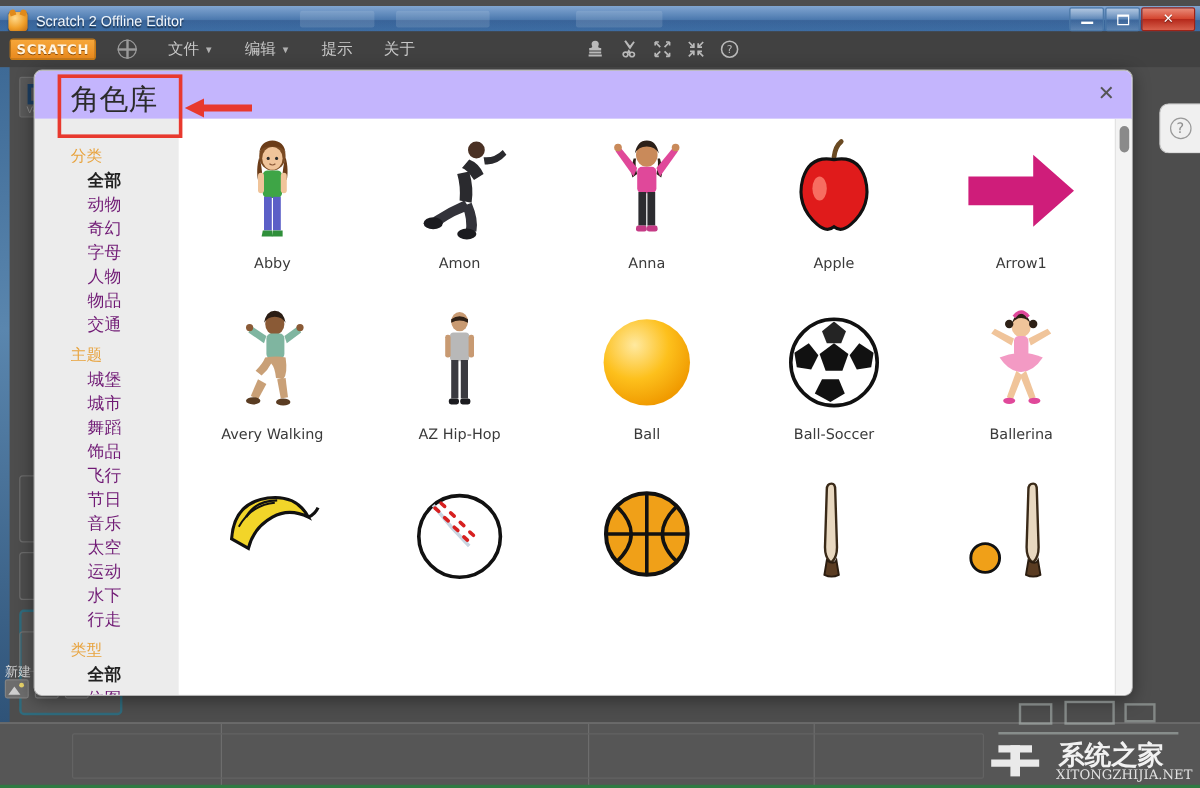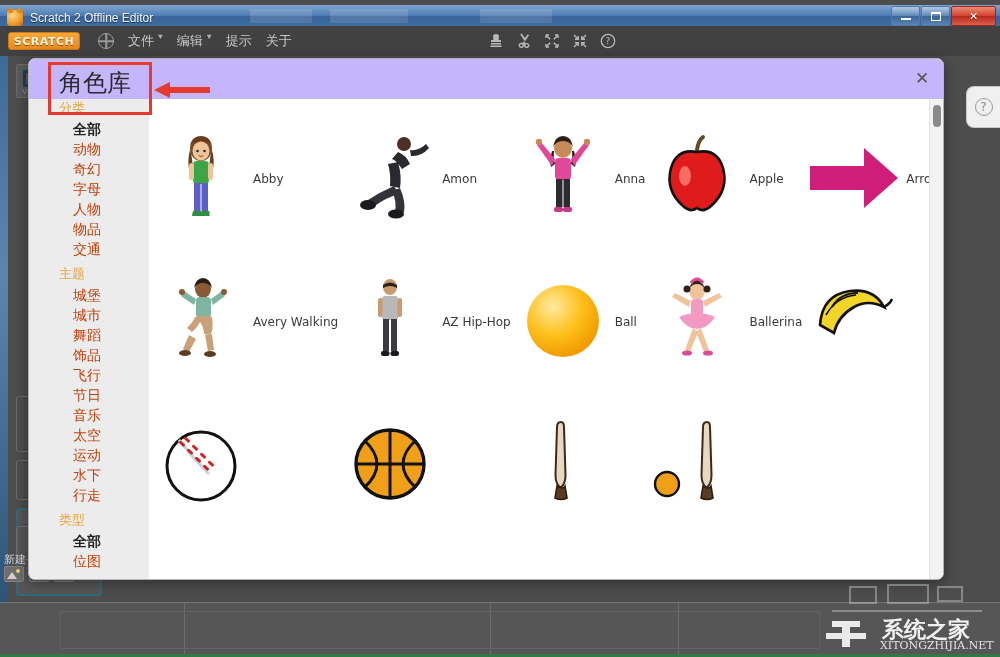--- a/index.html
+++ b/index.html
@@ -93,23 +93,23 @@
   }
   .globe::before {
     content:""; position:absolute; left:50%; top:-1.5px; width:1.5px; height:16px;
     background:#9a9a9a; transform:translateX(-50%);
   }
   .globe::after {
     content:""; position:absolute; top:50%; left:-1.5px; width:16px; height:1.5px;
     background:#9a9a9a; transform:translateY(-50%);
   }
   .menu-item {
-    margin-left: 14px; color:#c8c8c8; font-size:13px;
-    display:flex; align-items:flex-start; gap:4px;
-    font-family: Liberation Mono, monospace;
+    margin-left: 26px; color:#c8c8c8; font-size:13px;
+    display:flex; align-items:center; gap:4px;
+    font-family: Liberation Serif, serif;
   }
   .caret { font-size:8px; color:#b0b0b0; }
   .tools { position:absolute; left:488px; top:0; height:30px; display:flex; align-items:center; gap:12px; }
   .tool { width:16px; height:16px; color:#b9b9b9; display:block; }
   .tool svg { display:block; }
 
   
   .editor-left {
     position:absolute; left:0; top:56px; width:1000px; height:546px;
     background:#4d4d4d;
@@ -198,41 +198,41 @@
 
   
   .modal-side {
     position:absolute; left:0; top:40px; width:120px; bottom:0;
     background:#ececec;
   }
   .side-head {
     color:#e8a33d; font-size:13px; margin:6px 0 2px 30px;
     font-family:"DejaVu Sans",sans-serif;
   }
-  .side-head.first { margin-top:0; }
+  .side-head.first { margin-top:22px; }
   .side-item {
-    color:#c2410c; font-size:14px; margin-left:44px; line-height:20px;
+    color:#701a75; font-size:14px; margin-left:44px; line-height:20px;
     font-family:"DejaVu Sans",sans-serif;
   }
   .side-item.active { color:#222; font-weight:bold; }
 
   
   .modal-body {
     position:absolute; left:120px; top:40px; right:0; bottom:0;
     background:#fff; overflow:hidden;
   }
   .grid {
     position:absolute; left:0; top:0; right:14px; bottom:0;
     display:grid;
     grid-template-columns: repeat(5, 1fr);
     grid-auto-rows: 143px;
     padding-top: 4px;
   }
   .cellitem {
-    display:flex; align-items:center; justify-content:flex-start;
+    display:flex; flex-direction:column; align-items:center; justify-content:flex-start;
     padding-top:6px;
   }
   .thumb { width:104px; height:100px; position:relative; }
   .caption {
     margin-top:3px; font-size:12px; color:#3a3a3a;
     font-family:"DejaVu Sans",sans-serif; white-space:nowrap;
   }
   .scroll-track {
     position:absolute; right:0; top:0; bottom:0; width:14px;
     background:#f3f3f3; border-left:1px solid #e3e3e3;
@@ -571,20 +571,35 @@
                     <stop offset="100%" stop-color="#f09a00"></stop>
                   </radialGradient>
                 </defs>
                 <circle cx="52" cy="50" r="36" fill="url(#gBall)"></circle>
               </svg>
             </div>
           </div>
           <div class="caption">Ball</div>
         </div>
 
+        <div class="cellitem">
+          <div class="thumb">
+            <div class="art">
+              <svg viewBox="0 0 104 100">
+                <circle cx="52" cy="50" r="36" fill="#fff" stroke="#111" stroke-width="3"></circle>
+                <polygon points="52,34 64,43 59,57 45,57 40,43" fill="#111"></polygon>
+                <polygon points="52,14 62,22 58,32 46,32 42,22" fill="#111" opacity=".92" transform="translate(0,2)"></polygon>
+                <path d="M19 42 l12 -8 l8 10 l-6 12 l-12 -2z" fill="#111"></path>
+                <path d="M85 42 l-12 -8 l-8 10 l6 12 l12 -2z" fill="#111"></path>
+                <path d="M36 76 l6 -12 l14 0 l5 12 l-12 7z" fill="#111"></path>
+              </svg>
+            </div>
+          </div>
+          <div class="caption">Ball-Soccer</div>
+        </div>
 
         <div class="cellitem">
           <div class="thumb">
             <div class="art">
               <svg viewBox="0 0 104 100">
                 <ellipse cx="52" cy="20" rx="8" ry="9" fill="#f0c49a"></ellipse>
                 <path d="M44 18q3-9 8-9t8 9q-3-5-8-5t-8 5z" fill="#2e2016"></path>
                 <circle cx="42" cy="18" r="3.5" fill="#2e2016"></circle>
                 <circle cx="62" cy="18" r="3.5" fill="#2e2016"></circle>
                 <path d="M46 12 q6 -8 12 0" stroke="#e0489a" stroke-width="3" fill="none"></path>

